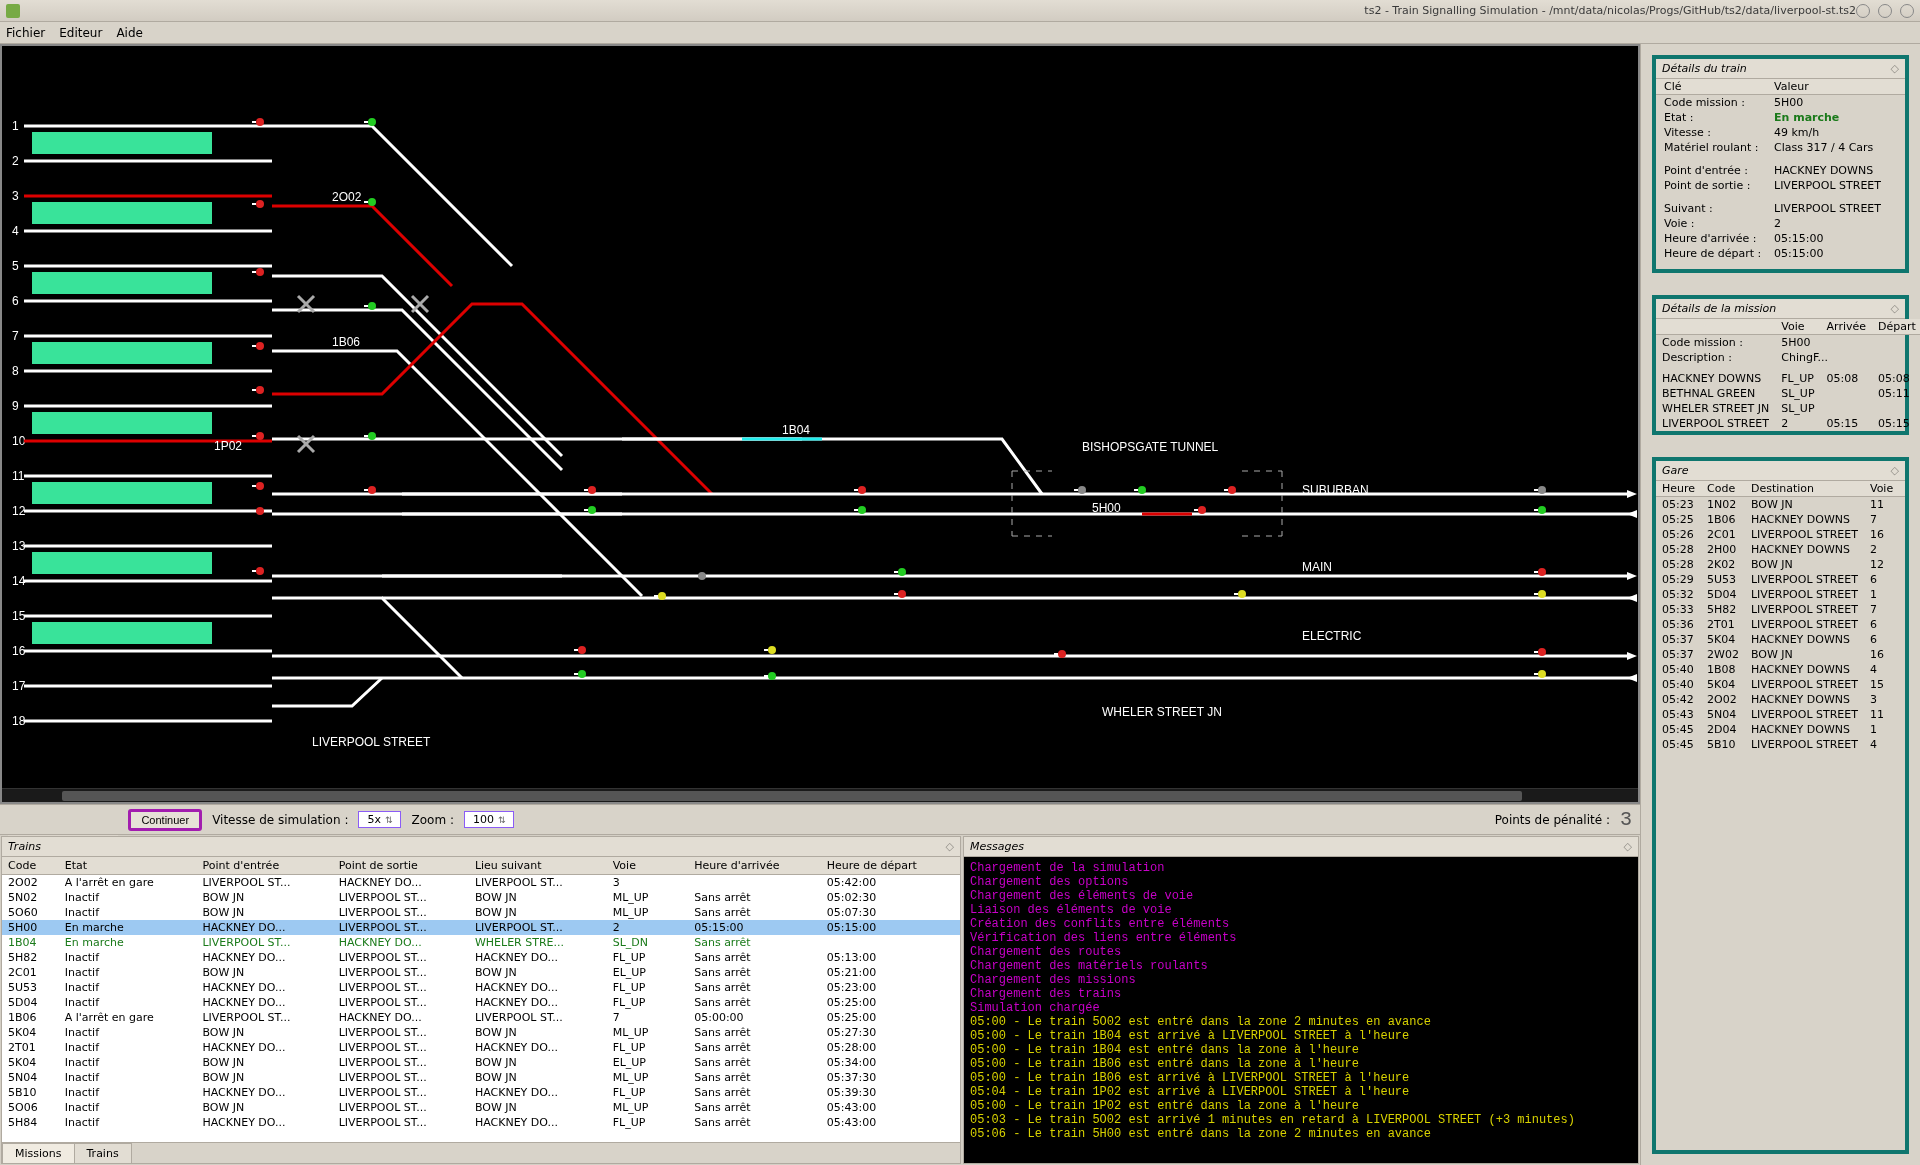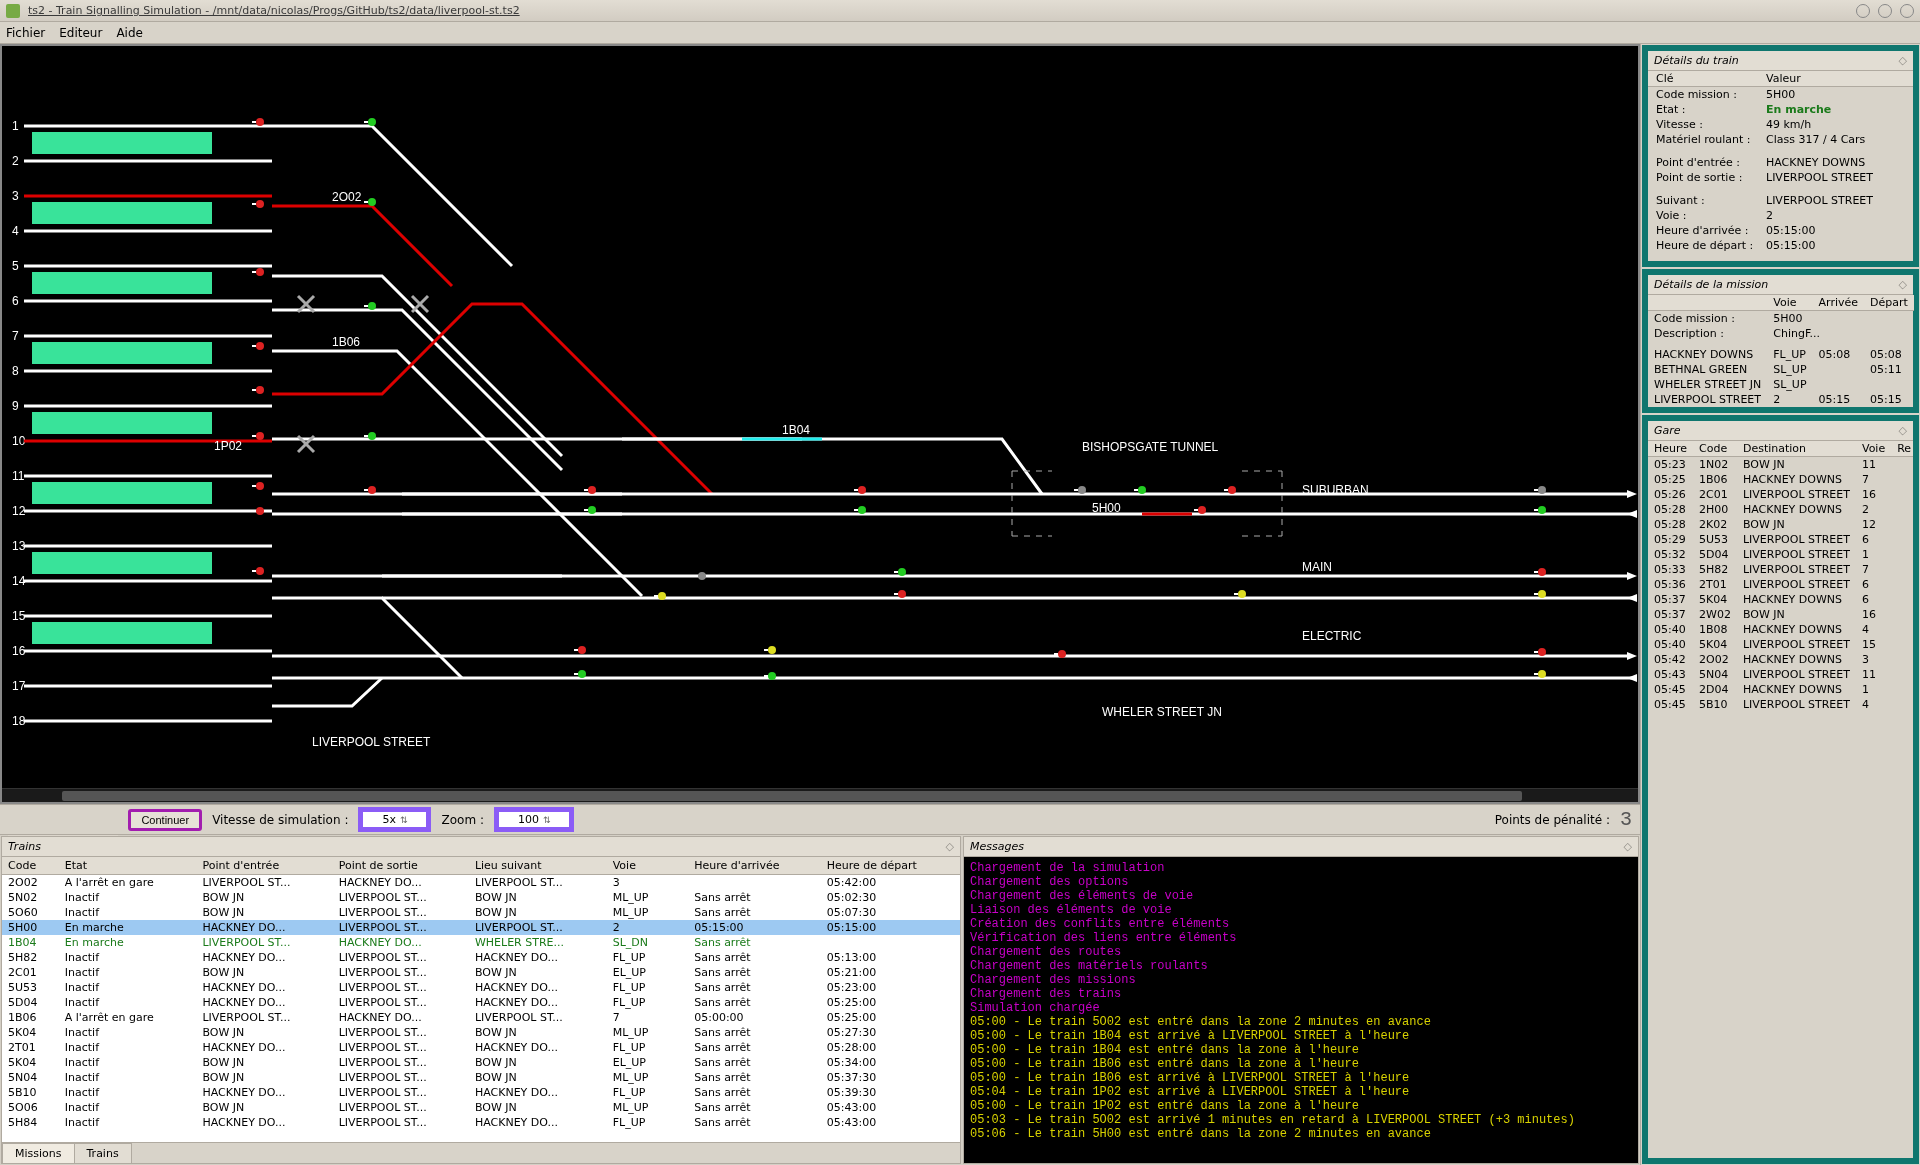--- a/index.html
+++ b/index.html
@@ -17,21 +17,21 @@
     height: 22px;
     background: linear-gradient(#e2ddd3,#d2ccc2);
     border-bottom: 1px solid #b0aaa0;
     display: flex;
     align-items: center;
     padding: 0 6px;
     font-size: 11px;
     color: #3a3a3a;
   }
   .titlebar .app-icon { width:14px; height:14px; background:#7a4; margin-right:8px; border-radius:2px;}
-  .titlebar .title { flex:1; text-align:left;text-decoration:underline; }
+  .titlebar .title { flex:1; text-align:right; }
   .titlebar .win-btns { display:flex; gap:8px; }
   .titlebar .win-btns span { width:14px; height:14px; border:1px solid #888; border-radius:7px; display:inline-block;}
   .menubar {
     height: 22px;
     background:#d8d3c9;
     border-bottom: 1px solid #b0aaa0;
     display:flex;
     align-items:center;
     padding: 0 6px;
     gap: 14px;
@@ -63,21 +63,21 @@
     background:#555; border-radius:2px;
   }
   
   .right-stack {
     grid-column:2; grid-row:1 / span 3;
     display:flex; flex-direction:column;
     background:#d8d3c9;
     border-left:1px solid #b0aaa0;
     font-size:11px;
   }
-  .panel { border:6px solid #0f766e; margin:1px; background:#d8d3c9;}
+  .panel { border:4px solid #0f766e; margin:11px; background:#d8d3c9;}
   .panel-header {
     background:#e2ddd3;
     border-bottom:1px solid #b0aaa0;
     padding:3px 6px;
     display:flex; justify-content:space-between; align-items:center;
     font-style:italic;
   }
   .panel-header .dots{opacity:.4;}
   .kv-row { display:flex; padding:1px 8px; }
   .kv-row .k { width: 110px; }
@@ -107,21 +107,21 @@
     font-family:"Courier New", monospace;
     font-size:18px;
     background:#dcd6cc; color:#444;
     padding:0 4px; letter-spacing:2px;margin-top:48px;
   }
   .btn {
     background:#e6e1d7; border:3px solid #a21caf; padding:2px 10px;
     border-radius:3px; font-size:11px;
   }
   .combo {
-    background:#fff; border:5px solid #8b5cf6; padding:1px 19px;
+    background:#fff; border:1px solid #8b5cf6; padding:1px 8px;
     display:inline-flex; align-items:center; gap:4px; font-size:11px;
   }
   .combo::after{content:"⇅"; font-size:9px; color:#666;}
   .spacer{flex:1;}
   .penalty-score { font-family:"Courier New",monospace; font-size:20px; color:#555;}
   
   .bottom-grid {
     grid-column:1; grid-row:3;
     display:grid;
     grid-template-columns: 962px 1fr;

